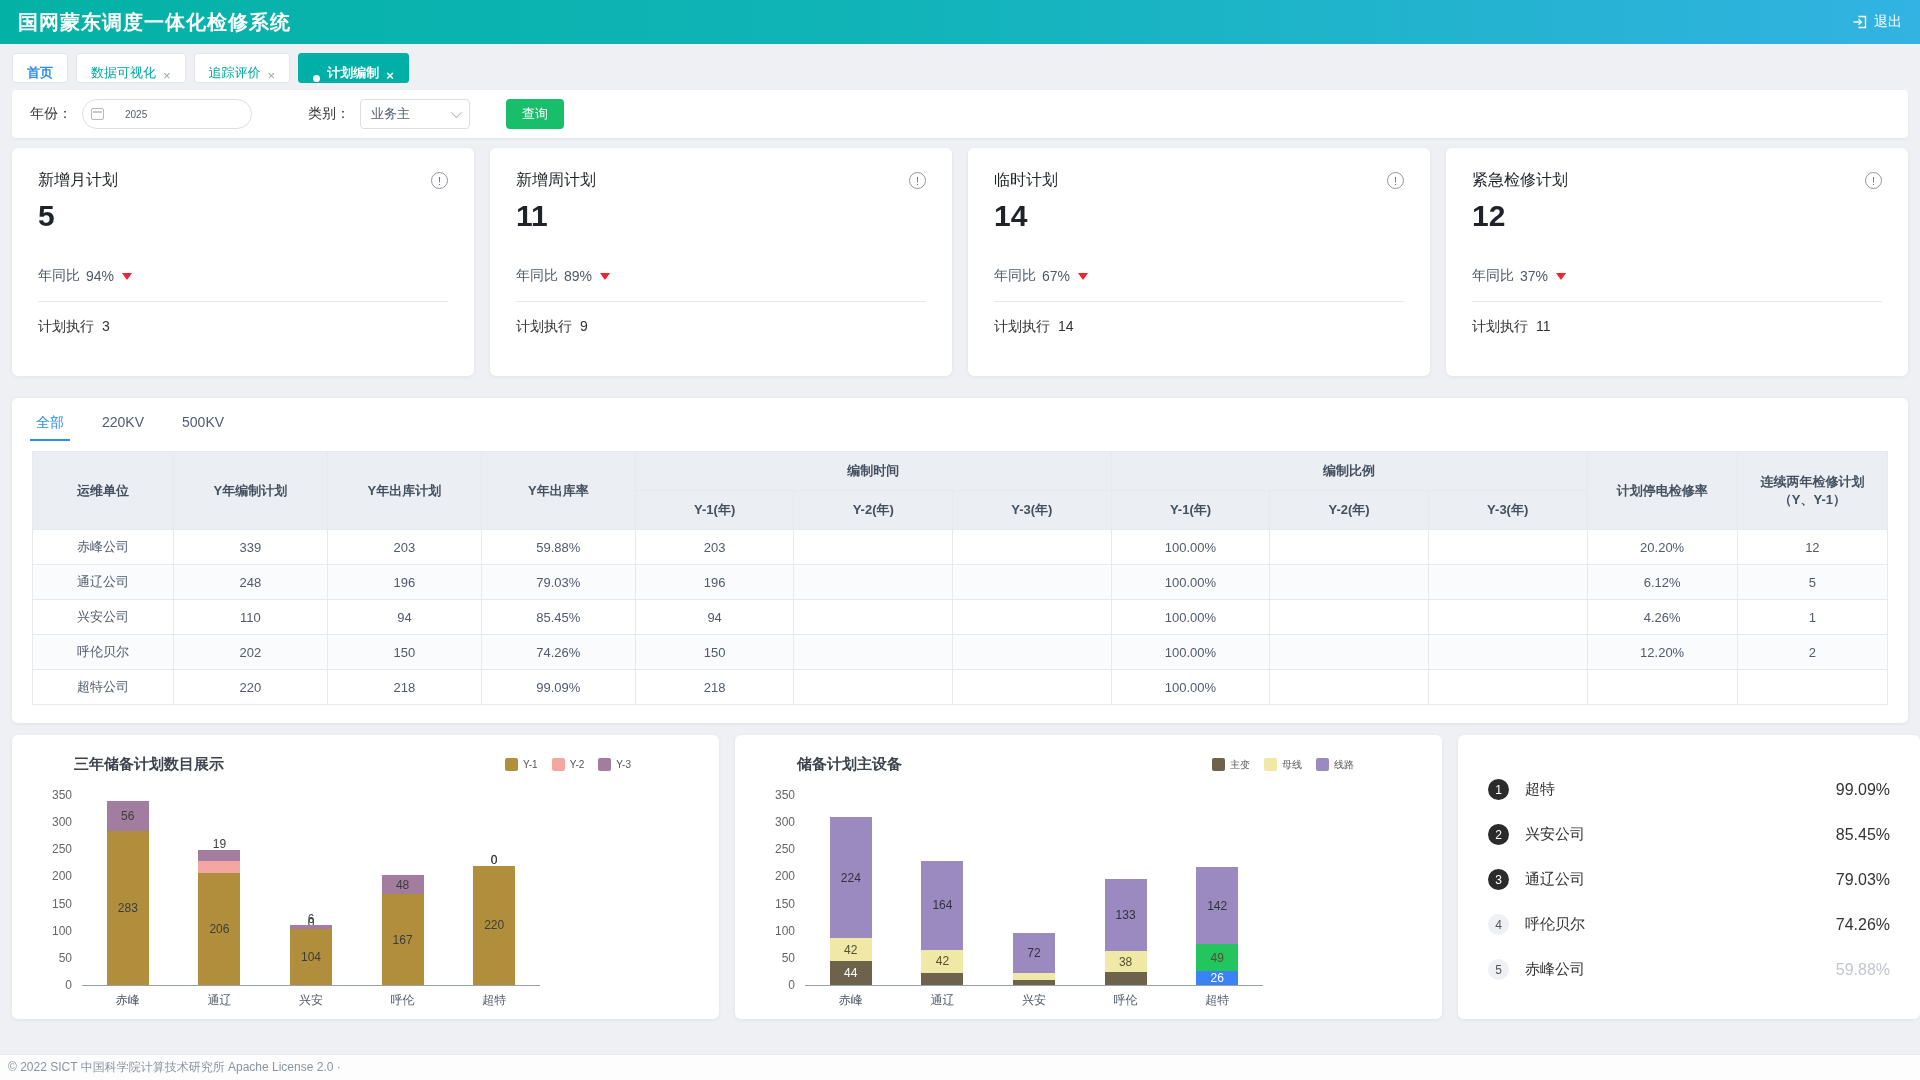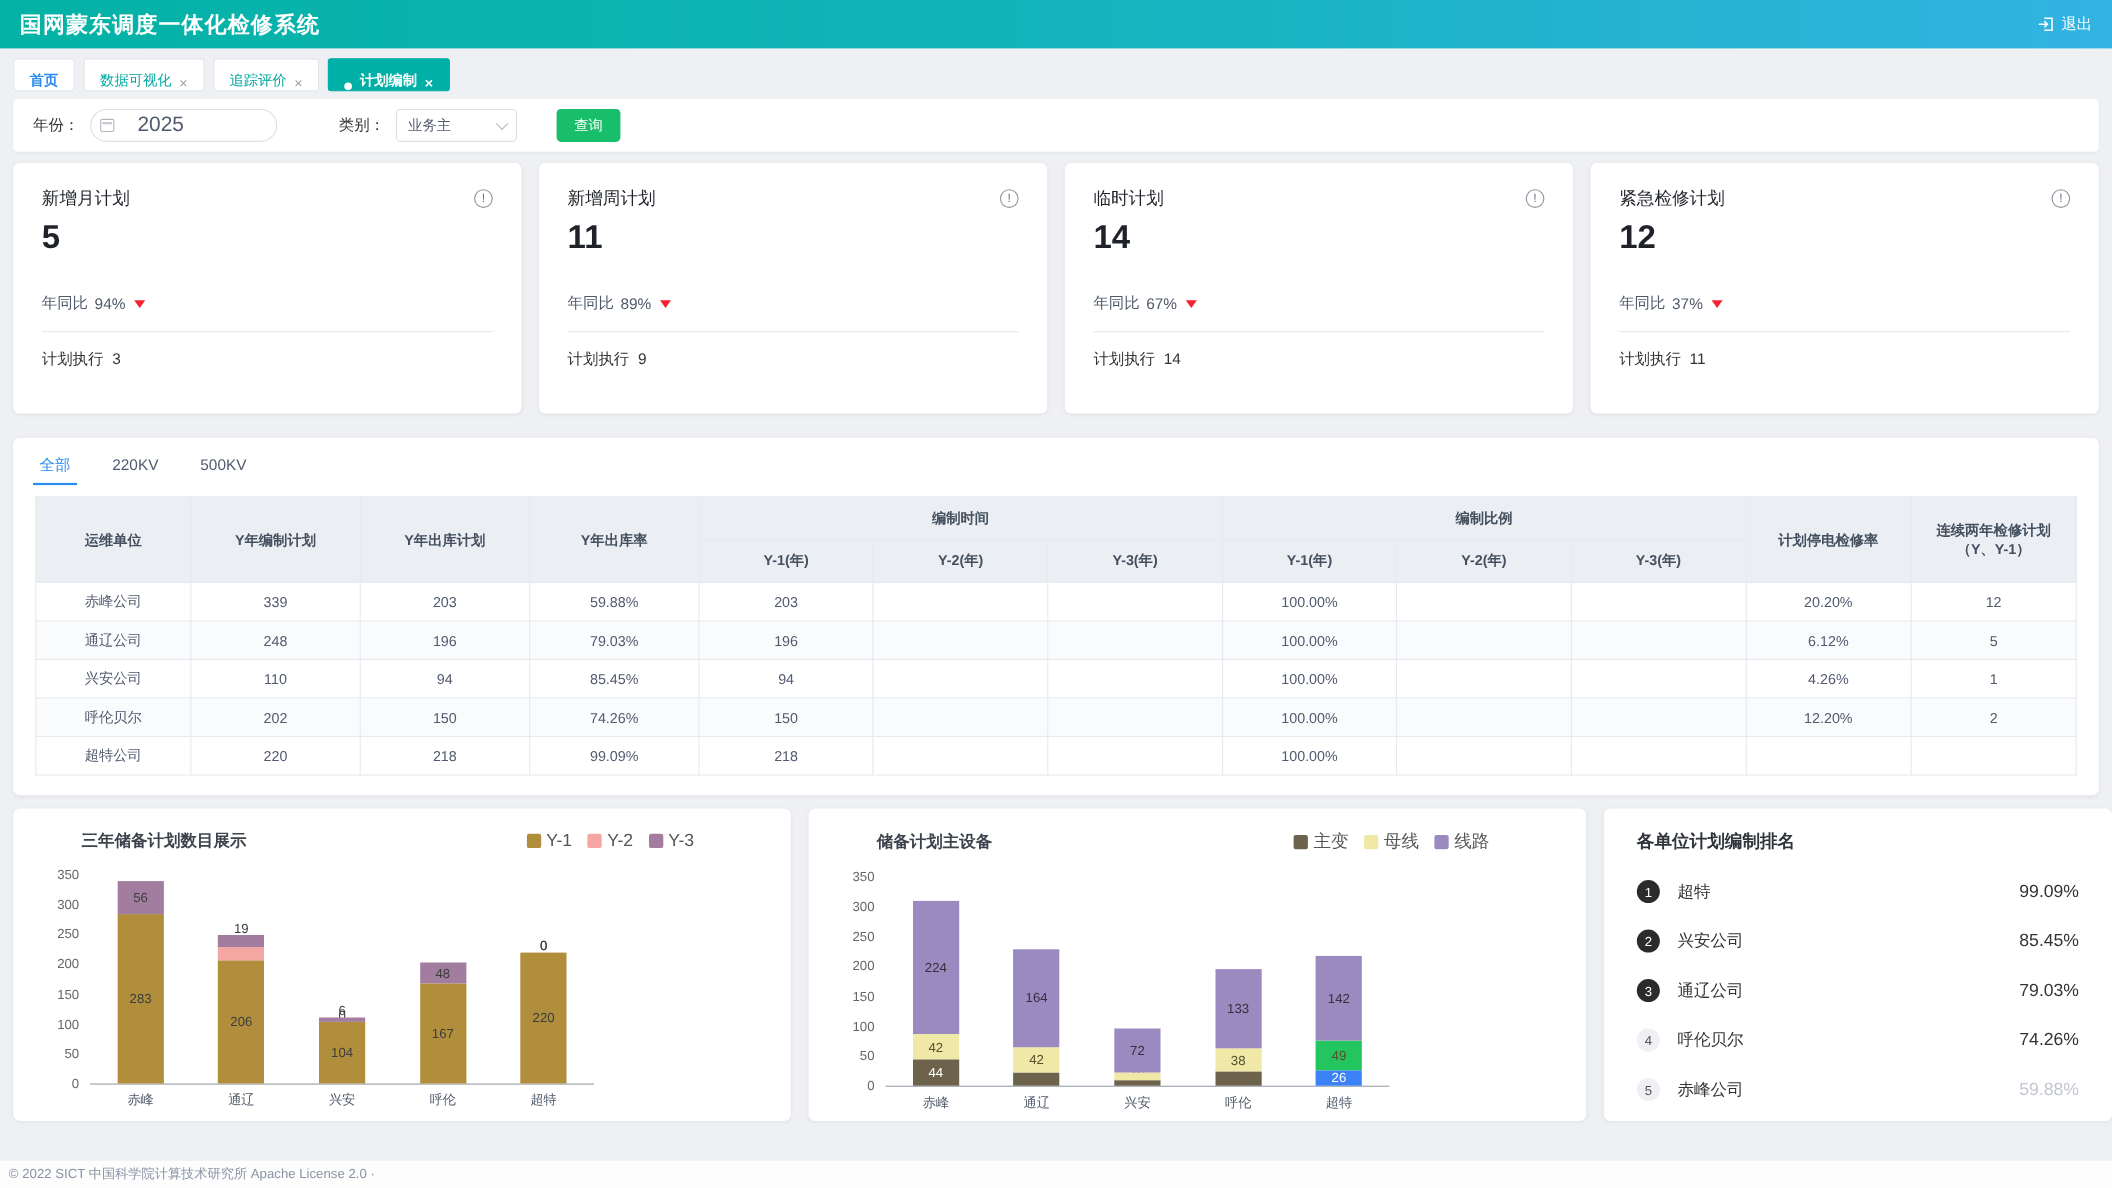--- a/index.html
+++ b/index.html
@@ -22,21 +22,21 @@
   .nav-tab .dot { width:7px; height:7px; border-radius:50%; background:#fff; }
   .nav-tab .close-x { font-size:13px; color:#9aa3ad; line-height:1; }
   .nav-tab.active .close-x { color:#fff; }
 
   
   .filter-card { background:#fff; margin:0 12px; border-radius:4px; box-shadow:0 1px 3px rgba(0,0,0,.05);
     padding:9px 18px; display:flex; align-items:center; gap:10px; }
   .filter-label { font-size:14px; color:#333; }
   .year-input-wrap { position:relative; }
   .year-input { width:170px; height:30px; border:1px solid #dcdee2; border-radius:15px;
-    padding:0 8px 0 42px; font-size:19px; color:#515a6e; outline:none; }
+    padding:0 8px 0 42px; font-size:10px; color:#515a6e; outline:none; }
   .cal-icon { position:absolute; left:9px; top:9px; width:13px; height:12px;
     border:1px solid #b5b8bf; border-radius:2px; }
   .cal-icon::before { content:""; position:absolute; left:1px; right:1px; top:2px; height:2px; background:#c8cbd1; }
   .filter-gap { width:36px; }
   .select-box { width:110px; height:30px; border:1px solid #dcdee2; border-radius:4px;
     display:flex; align-items:center; justify-content:space-between; padding:0 10px; cursor:pointer; }
   .select-value { font-size:13px; color:#515a6e; }
   .chev { width:8px; height:8px; border-right:1.5px solid #b3b9c2; border-bottom:1.5px solid #b3b9c2;
     transform:rotate(45deg) translateY(-2px); }
   .search-btn { margin-left:26px; width:58px; height:30px; background:#19be6b; border:none; border-radius:4px;
@@ -71,21 +71,21 @@
   .data-table td { height:35px; color:#515a6e; }
   .data-table tbody tr:nth-child(even) td { background:#fafbfc; }
 
   
   .bottom-row { display:flex; gap:16px; margin:12px 0 0 12px; }
   .chart-card { flex:1; height:284px; background:#fff; border-radius:6px; box-shadow:0 1px 4px rgba(0,0,0,.06);
     padding:16px 18px; }
   .chart-head { display:flex; justify-content:space-between; align-items:center; padding:4px 70px 0 44px; }
   .chart-title { font-size:15px; font-weight:bold; color:#3d434c; }
   .chart-legend { display:flex; gap:14px; }
-  .leg-item { display:flex; align-items:center; gap:5px; font-size:16px; color:#555; cursor:pointer; }
+  .leg-item { display:flex; align-items:center; gap:5px; font-size:10px; color:#555; cursor:pointer; }
   .leg-swatch { width:13px; height:13px; border-radius:2px; display:inline-block; }
   .chart-plot { position:relative; height:190px; margin:22px 24% 0 52px; border-bottom:1px solid #98a0a8; }
   .ytick { position:absolute; left:-46px; width:36px; text-align:right; font-size:12px; color:#666; }
   .bar { position:absolute; bottom:0; width:42px; display:flex; flex-direction:column-reverse; }
   .seg { position:relative; width:100%; }
   .seg-label { position:absolute; left:50%; transform:translateX(-50%); font-size:12px; white-space:nowrap; }
   .cat-label { position:absolute; top:196px; transform:translateX(-50%); font-size:12px; color:#4e5969; }
 
   
   .rank-card { width:462px; flex:none; height:284px; background:#fff; border-radius:6px;
@@ -489,21 +489,20 @@
             <span class="seg-label" style="top: 6.3px; color: rgb(85, 80, 47);">49</span>
           </div>
           <div class="seg" style="height: 77.0857px; background: rgb(154, 138, 191);">
             <span class="seg-label" style="top: 31.5429px; color: rgb(50, 50, 63);">142</span>
           </div>
         </div>
         <div class="cat-label" style="left: 90%;">超特</div>
       </div>
   </div>
   <div class="rank-card">
-    <div class="rank-title">各单位计划编制排名</div>
     <div>
         <div class="rank-item">
           <span class="rk-badge">1</span>
           <span class="rk-name">超特</span>
           <span class="rk-value">99.09%</span>
         </div>
         <div class="rank-item">
           <span class="rk-badge">2</span>
           <span class="rk-name">兴安公司</span>
           <span class="rk-value">85.45%</span>

